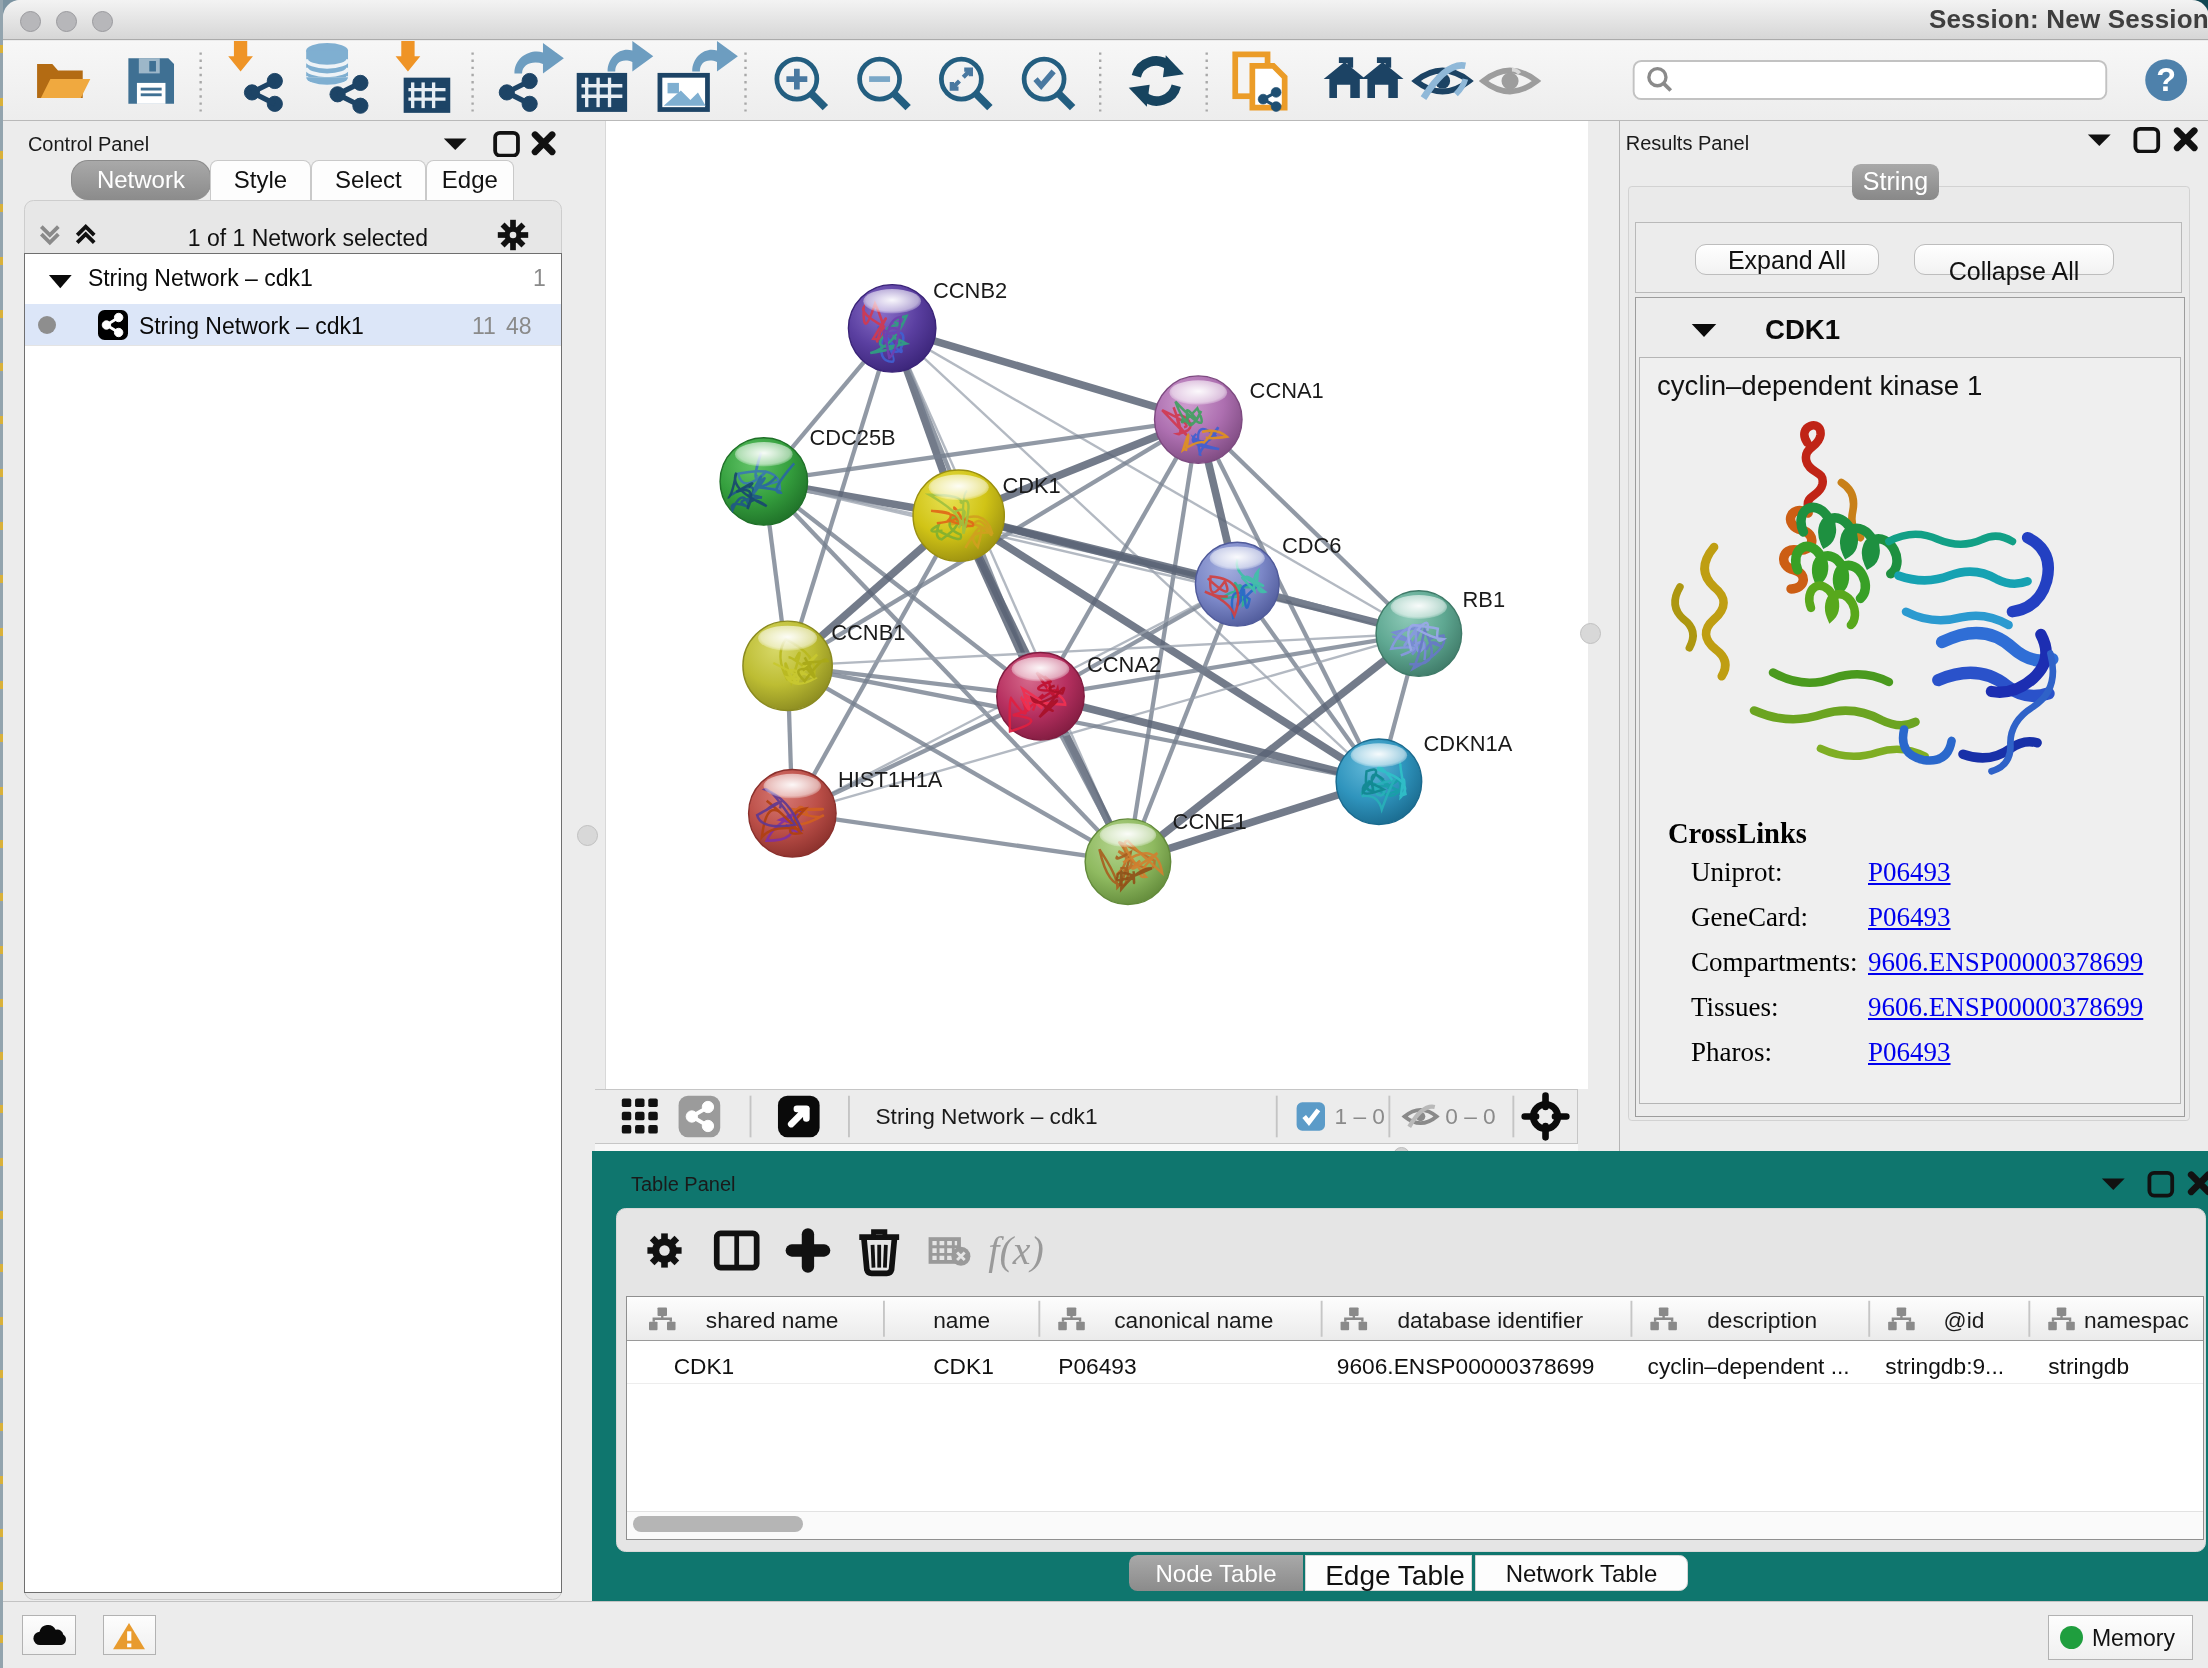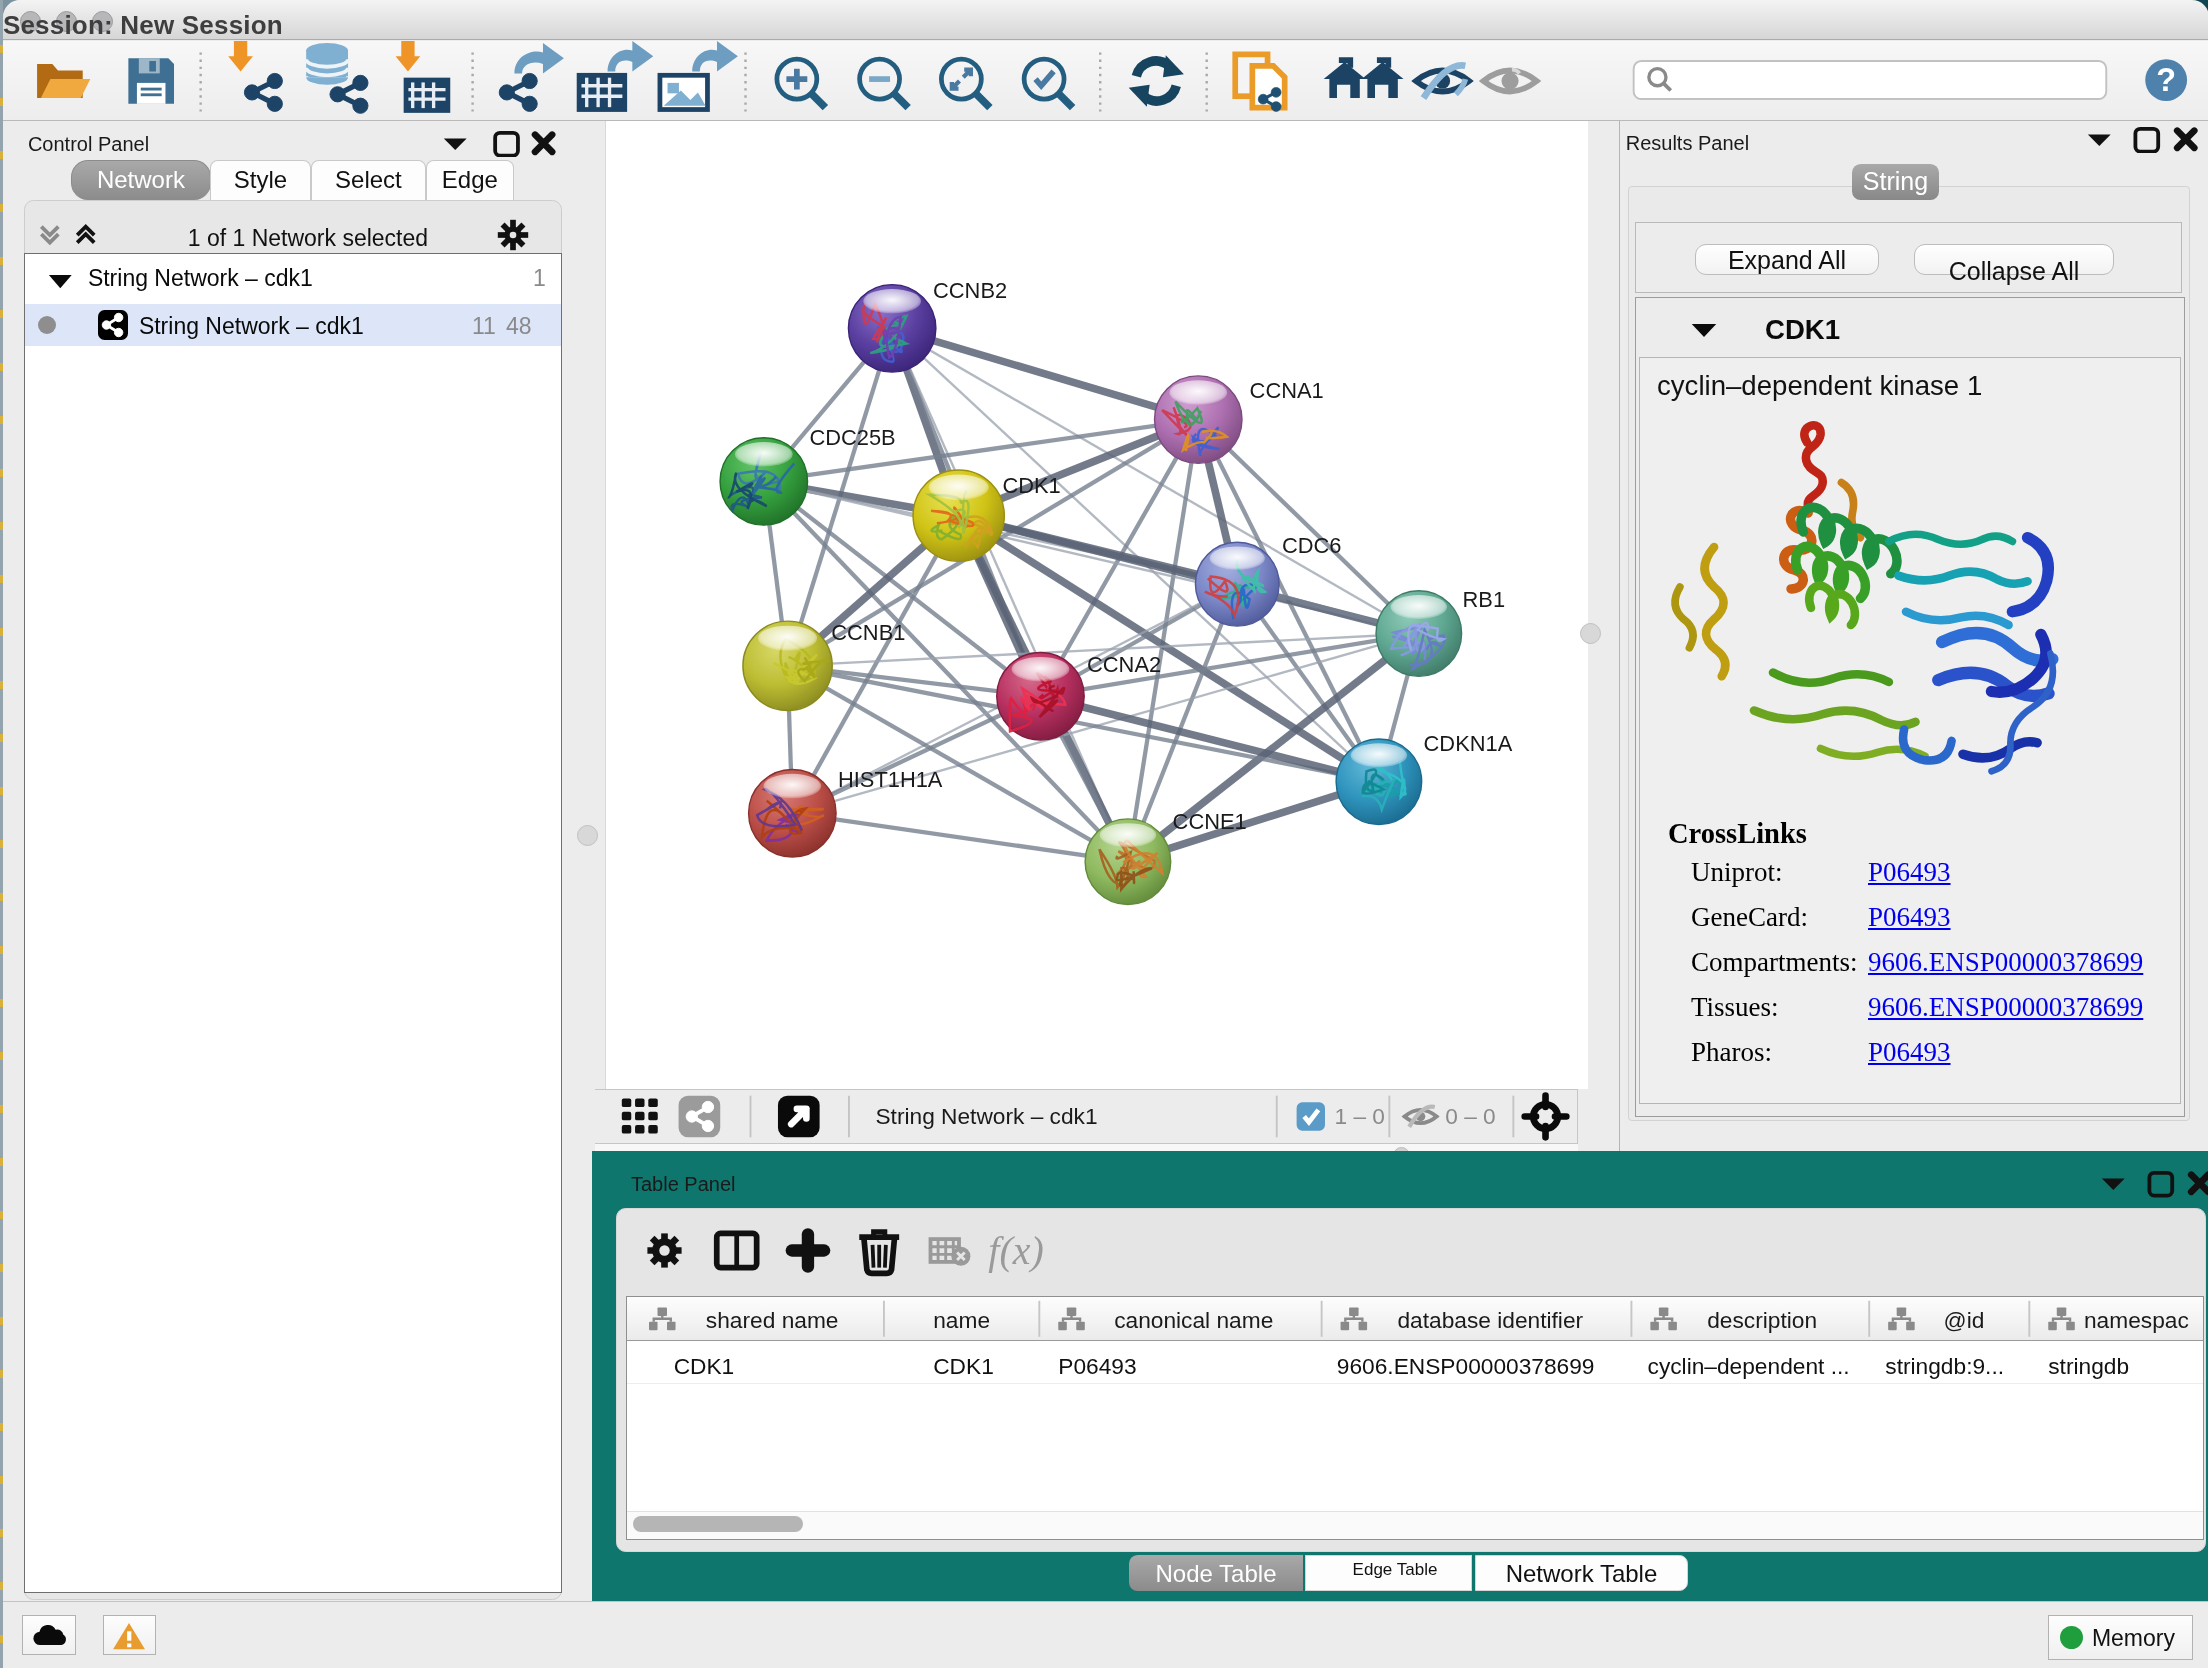--- a/index.html
+++ b/index.html
@@ -5,21 +5,21 @@
 * { margin:0; padding:0; box-sizing:border-box; }
 html,body { width:2208px; height:1668px; overflow:hidden; }
 body { font-family:"Liberation Sans", sans-serif; background:#7b93a1; position:relative; }
 .win { position:absolute; left:2.9px; top:0; width:2206px; height:1668px;
   background:#ececec; border-radius:19px 19px 0 0; overflow:hidden; }
 .leftstrip { position:absolute; left:0; top:0; width:2.9px; height:1668px; background:#93a4ae; z-index:50; }
 .titlebar { position:absolute; left:2.9px; top:0; width:2206px; height:40px; border-radius:17px 17px 0 0;
   background:linear-gradient(#f3f3f3,#d6d6d6); border-bottom:1px solid #ababab; }
 .tl { position:absolute; top:10.5px; width:21px; height:21px; border-radius:50%;
   background:#b7b7ba; border:1.4px solid #9a9a9e; }
-.titletext { position:absolute; top:10px; left:0; width:100%; text-align:left;
+.titletext { position:absolute; top:4px; left:0; width:100%; text-align:right;
   font-size:26px; color:#3e3e3e; font-weight:bold; letter-spacing:0.2px;}
 .toolbar { position:absolute; left:0; top:41px; width:100%; height:80px;
   background:linear-gradient(#f7f7f7,#ededed); border-bottom:1.9px solid #b9b9b9; }
 
 .panelhdr { font-size:20px; color:#1a1a1a;margin-top:7px; }
 .ctl { position:absolute; left:2.9px; top:121px; width:568px; height:1480px; background:#ececec; }
 .tab { position:absolute; top:39px; height:40px; font-size:24px; text-align:center;
   background:#fdfdfd; border:1px solid #c9c9c9; border-bottom:none; color:#111;
   border-radius:7.6px 7.6px 0 0; padding-top:4.8px; }
 .tabsel { background:linear-gradient(#a9a9a9,#8b8b8b); color:#fff; border-color:#8b8b8b;border-radius:17px; }
@@ -695,21 +695,21 @@
         <text x="1325" y="81">stringdb:9...</text>
         <text x="1497" y="81">stringdb</text>
       </g>
     </svg>
     <div style="position:absolute;left:0;bottom:0;width:100%;height:28.5px;background:#fafafa;border-top:1px solid #e2e2e2;">
       <div style="position:absolute;left:5.7px;top:4.8px;width:170px;height:16px;border-radius:8.6px;background:#b5b5b5;"></div>
     </div>
   </div>
 
   <div style="position:absolute;left:537px;top:404px;width:174px;height:36px;border-radius:8.6px 0 0 8.6px;background:linear-gradient(#a9a9a9,#8b8b8b);color:#fff;font-size:24px;text-align:center;padding-top:4.8px;">Node Table</div>
-  <div style="position:absolute;left:713px;top:404px;width:167px;height:36px;background:#fdfdfd;border:1px solid #d5d5d5;color:#111;font-size:17px;text-align:center;padding-top:3.8px;padding-left:13px;">Edge Table</div>
+  <div style="position:absolute;left:713px;top:404px;width:167px;height:36px;background:#fdfdfd;border:1px solid #d5d5d5;color:#111;font-size:28px;text-align:center;padding-top:3.8px;padding-left:13px;">Edge Table</div>
   <div style="position:absolute;left:883px;top:404px;width:213px;height:36px;border-radius:0 8.6px 8.6px 0;background:#fdfdfd;border:1px solid #d5d5d5;color:#111;font-size:24px;text-align:center;padding-top:3.8px;">Network Table</div>
 </div>
 <div id="statusbar" style="position:absolute;left:2.9px;top:1601px;width:2206px;height:68px;background:#ececec;border-top:1.9px solid #c3c3c3;">
   <div style="position:absolute;left:19px;top:13.3px;width:54px;height:40px;background:linear-gradient(#fdfdfd,#f0f0f0);border:1.9px solid #b2b2b2;"></div>
   <svg style="position:absolute;left:28.5px;top:22px;" width="36" height="25" viewBox="0 0 38 26">
       <path d="M10 22 a7 7 0 0 1 -1 -14 a9 9 0 0 1 17 -2 a6 6 0 0 1 8 5 a6 6 0 0 1 -2 11 Z" fill="#0a0a0a"></path>
     </svg>
   <div style="position:absolute;left:100px;top:13.3px;width:53px;height:40px;background:linear-gradient(#fdfdfd,#f0f0f0);border:1.9px solid #b2b2b2;"></div>
   <svg style="position:absolute;left:108px;top:19px;" width="36" height="30" viewBox="0 0 38 32">
       <path d="M19 2 L36 30 L2 30 Z" fill="#e89b2e"></path>

